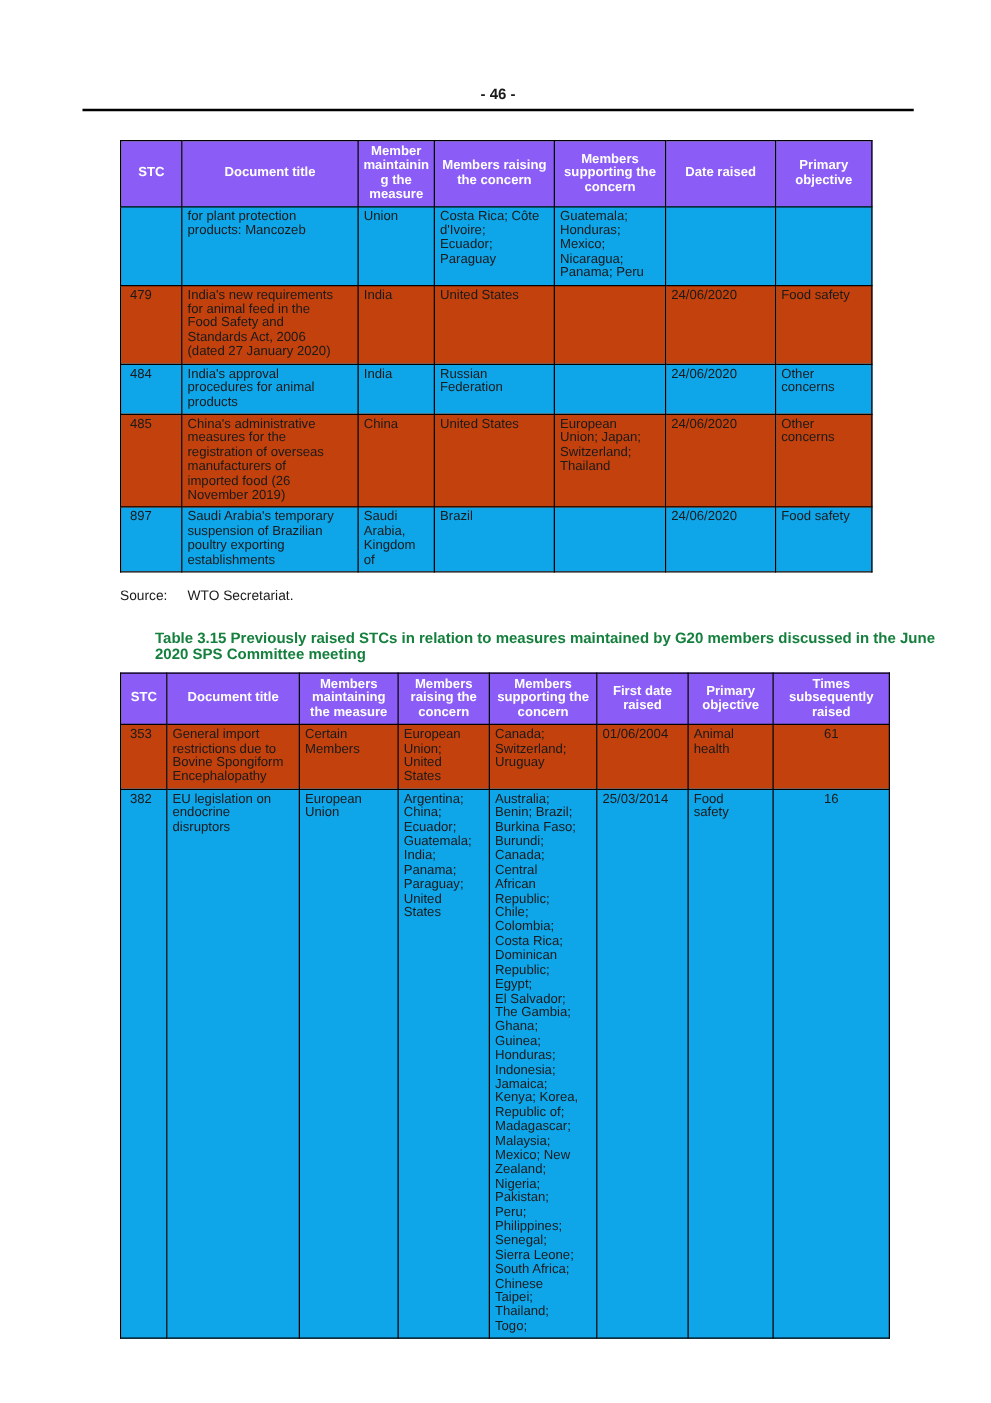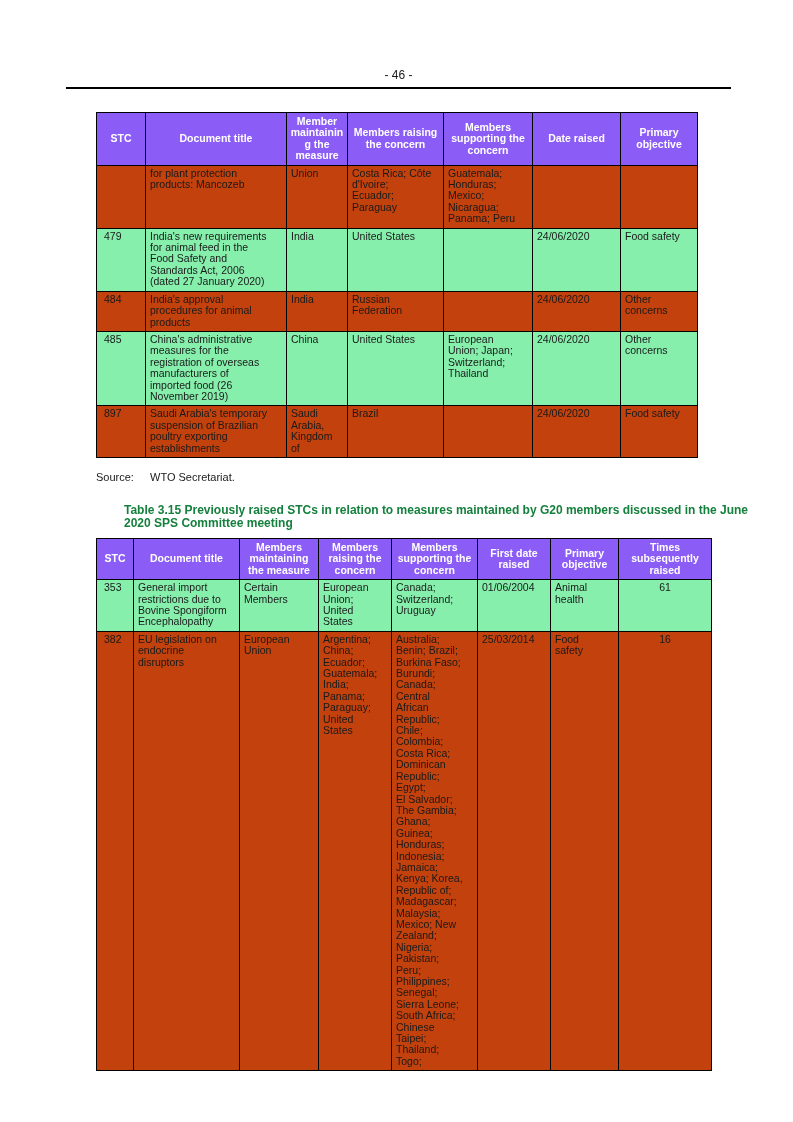--- a/index.html
+++ b/index.html
@@ -9,21 +9,21 @@
     font-family:"Liberation Sans", sans-serif;
     color:#1a1a1a;
     position:relative;
     overflow:hidden;
   }
   .page-header {
     position:absolute;
     left:66px; top:68px;
     width:665px;
     text-align:center;
-    font-weight:normal;
+    font-weight:bold;
     font-size:12px;
     border-bottom:2px solid #000;
     padding-bottom:5px;
   }
   .content {
     position:absolute;
     left:96px; top:112px;
     width:645px;
   }
   table {
@@ -46,23 +46,23 @@
     overflow-wrap:break-word;
     word-break:break-word;
   }
   td {
     border:1px solid #000;
     vertical-align:top;
     text-align:left;
     padding:2px 4px 3px 4px;
     white-space:pre-line;
     overflow-wrap:break-word;
-    background:#86efac;
-  }
-  tr.shaded td { background:#c2410c; }
+    background:#c2410c;
+  }
+  tr.shaded td { background:#0ea5e9; }
   td.col-stc { padding-left:7px; }
   #table2 td.col-times { text-align:center; }
   .source-line {
     margin-top:13px;
     font-size:11px;
   }
   .source-label { display:inline-block; width:54px; }
   .table-title {
     margin-top:21px;
     margin-bottom:7px;

